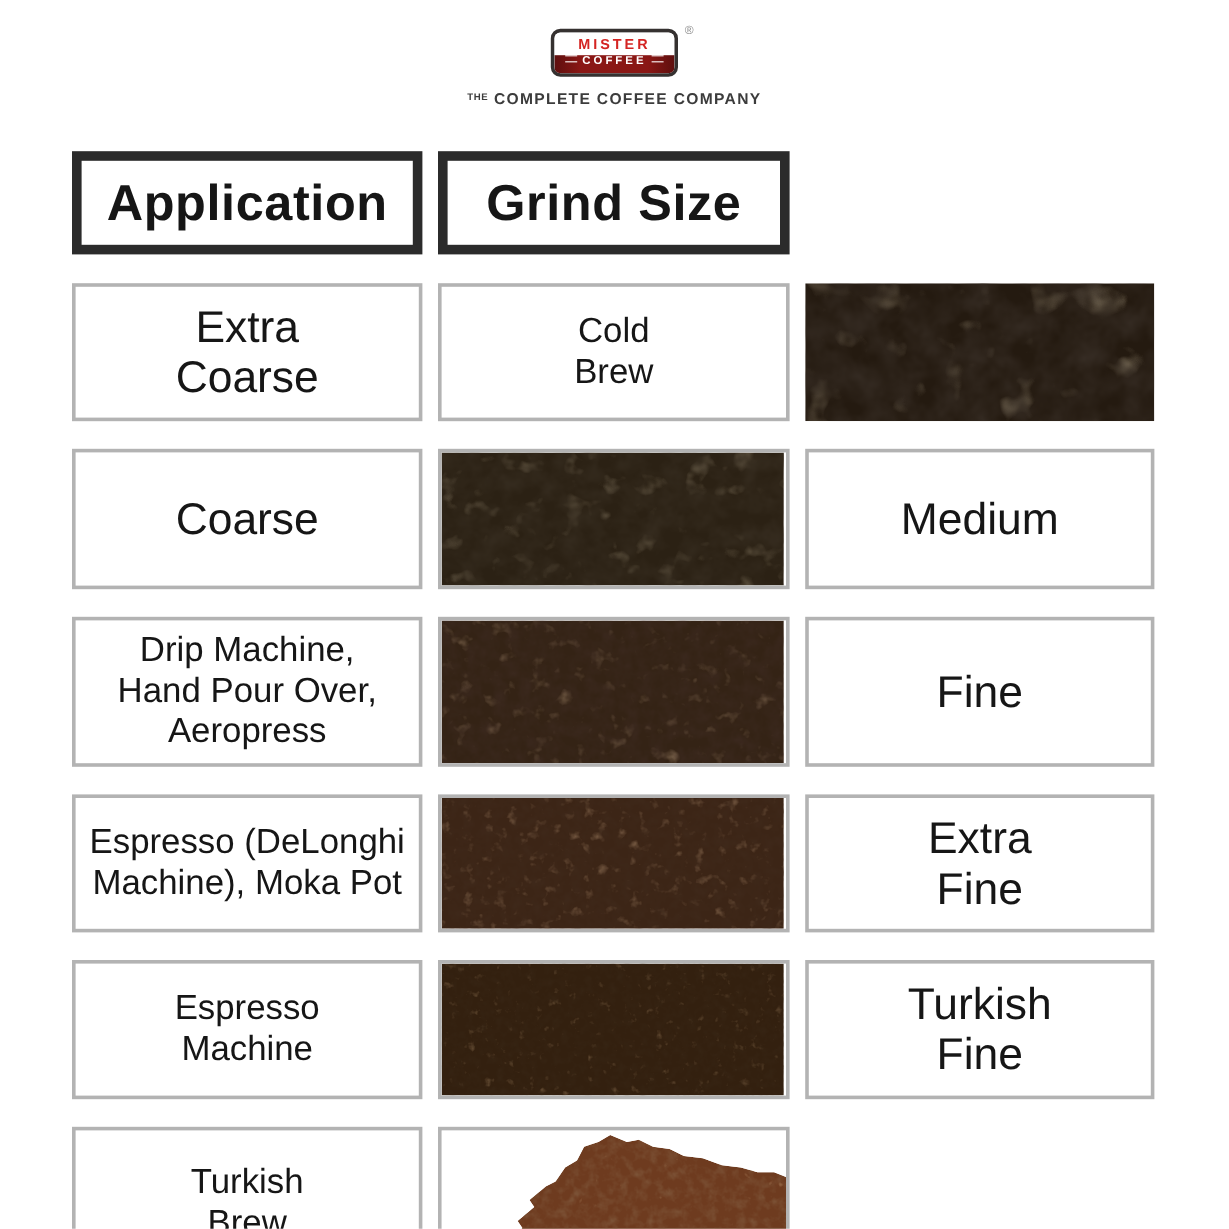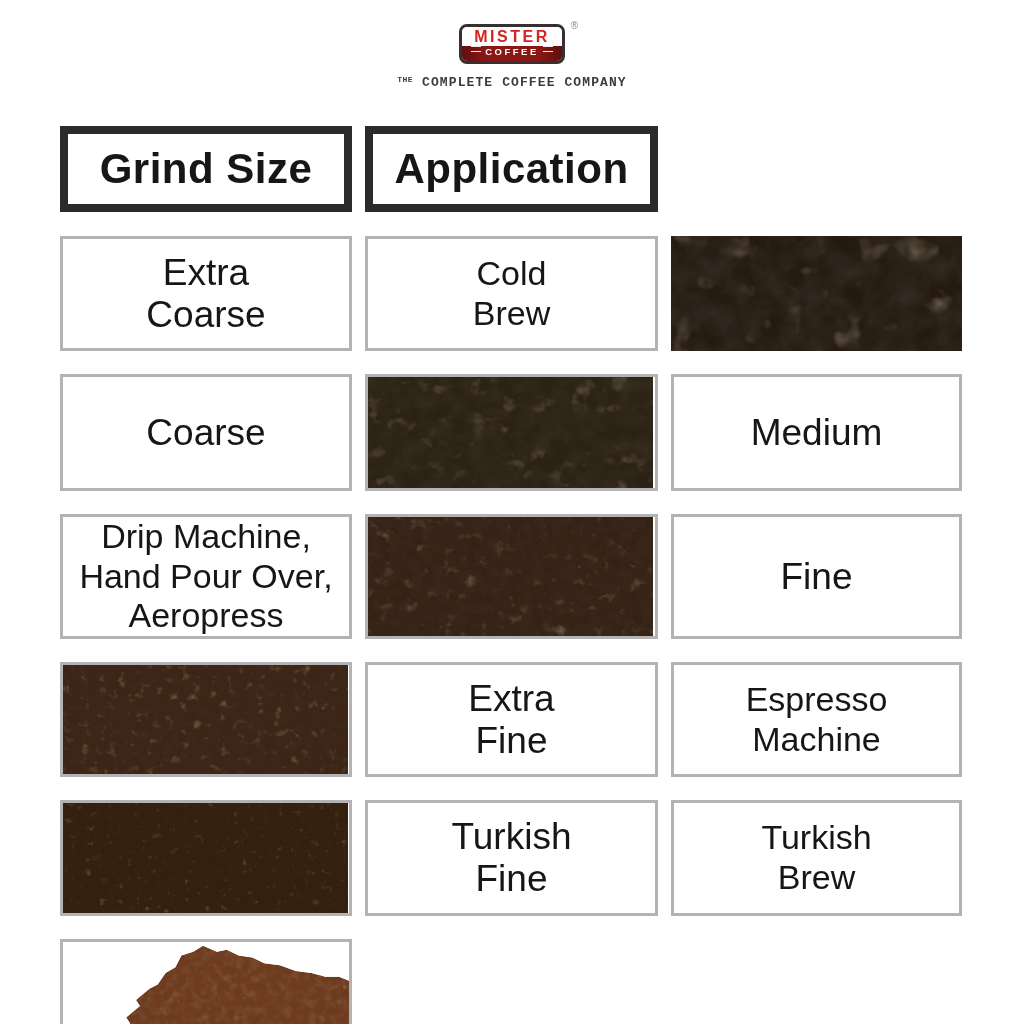--- a/index.html
+++ b/index.html
@@ -7,46 +7,46 @@
     font-family:"Liberation Sans","DejaVu Sans",sans-serif; color:var(--text,#161616); }
 
   .page { width:1024px; height:1024px; position:relative; }
 
   
   .brand { padding-top:24px; text-align:center; }
   .logo-wrap { position:relative; display:inline-block; }
   .logo-box { width:106px; height:40px; border:3px solid var(--logo-box-border,#353130);
     border-radius:8px; overflow:hidden; background:#fff; display:flex; flex-direction:column; }
   .logo-top { flex:1; display:flex; align-items:center; justify-content:center; background:#fff; }
-  .logo-top span { color:var(--logo-red,#d42422); font-weight:bold; font-size:16px; letter-spacing:2.5px; }
+  .logo-top span { color:var(--logo-red,#d42422); font-weight:bold; font-size:12px; letter-spacing:2.5px; }
   .logo-bottom { height:15px; display:flex; align-items:flex-start; justify-content:center; gap:4px;
     background:linear-gradient(90deg, var(--logo-maroon-dark,#5e0f0e) 0%, var(--logo-maroon,#8a1715) 22%,
       var(--logo-maroon,#8a1715) 78%, var(--logo-maroon-dark,#5e0f0e) 100%); }
   .logo-bottom .word { color:#fff; font-weight:bold; font-size:9.5px; letter-spacing:2.5px; transform:translateY(-0.5px); }
   .eq { width:10px; height:6px; border-top:1.6px solid #fff; border-bottom:1.6px solid #fff; opacity:.9; }
   .rmark { position:absolute; top:-4px; right:-13px; font-size:10px; color:var(--logo-registered-gray,#8a8a8a); }
   .tagline { margin-top:11px; font-size:13px; font-weight:bold; letter-spacing:1.1px;
-    color:var(--logo-tagline-text,#3c3c3c);font-family:Liberation Mono, monospace; }
+    color:var(--logo-tagline-text,#3c3c3c); }
   .tagline .the { font-size:8px; vertical-align:4px; letter-spacing:.5px; }
 
   
   .table-wrap { margin:36px 0 0 60px; width:902px; }
   .grid-header, .grid-body { display:grid; grid-template-columns:292px 293px 291px; column-gap:13px; }
   .grid-body { margin-top:24px; row-gap:23px;
     grid-template-rows:115px 117px 125px 115px 116px 128px; }
 
   .hcell { height:86px; background:#fff; border:8px solid var(--header-border,#2b2b2b);
     display:flex; align-items:center; justify-content:center; }
   .hcell span { font-size:42px; font-weight:bold; letter-spacing:.5px; }
 
   .cell { background:#fff; border:3px solid var(--cell-border,#b3b3b3);
     display:flex; align-items:center; justify-content:center; text-align:center; }
   .pre { white-space:pre-line; }
   .grind-text { font-size:37px; line-height:1.13; }
-  .app-text { font-size:34px; line-height:1.17; }
+  .app-text { font-size:29px; line-height:1.17; }
 
   .example-cell { padding:0; overflow:hidden; }
   .example-cell.no-border { border:none; }
   .example-cell svg { display:block; width:100%; height:100%; }
 </style>
 </head>
 <body>
 
 <div class="page">
 
@@ -66,24 +66,24 @@
     </div>
     <div class="tagline">
       <span class="the">THE</span> <span>COMPLETE COFFEE COMPANY</span>
     </div>
   </header>
 
   <main class="table-wrap">
 
     <div class="grid-header">
       <div class="hcell">
+        <span>Application</span>
+      </div>
+      <div class="hcell">
         <span>Grind Size</span>
-      </div>
-      <div class="hcell">
-        <span>Application</span>
       </div>
     </div>
 
     <div class="grid-body">
 
       <div class="cell">
         <span class="pre grind-text">Extra
 Coarse</span>
       </div>
       <div class="cell">
@@ -165,20 +165,24 @@
             </defs>
             <rect width="285" height="119" fill="#342315"></rect>
             <rect width="285" height="119" filter="url(#f2_0)"></rect>
             <rect width="285" height="119" filter="url(#f2_1)"></rect>
             <rect width="285" height="119" filter="url(#f2_2)"></rect>
           </svg>
         </div>
 
       <div class="cell">
         <span class="pre grind-text">Fine</span>
+      </div>
+      <div class="cell">
+        <span class="pre app-text">Espresso (DeLonghi
+Machine), Moka Pot</span>
       </div>
       <div class="cell example-cell" role="img" aria-label="Photo of fine coffee grounds">
           <svg width="285" height="109">
             <defs>
               <filter id="f3_0" x="0%" y="0%" width="100%" height="100%">
                 <feTurbulence type="fractalNoise" baseFrequency="0.11" numOctaves="3" seed="13" stitchTiles="stitch"></feTurbulence>
                 <feColorMatrix type="matrix" values="0 0 0 0 0.41568627450980394  0 0 0 0 0.25882352941176473  0 0 0 0 0.14901960784313725  0.7667 0.7667 0.7667 0 -1.3"></feColorMatrix>
               </filter>
               <filter id="f3_1" x="0%" y="0%" width="100%" height="100%">
                 <feTurbulence type="fractalNoise" baseFrequency="0.12" numOctaves="3" seed="6" stitchTiles="stitch"></feTurbulence>

